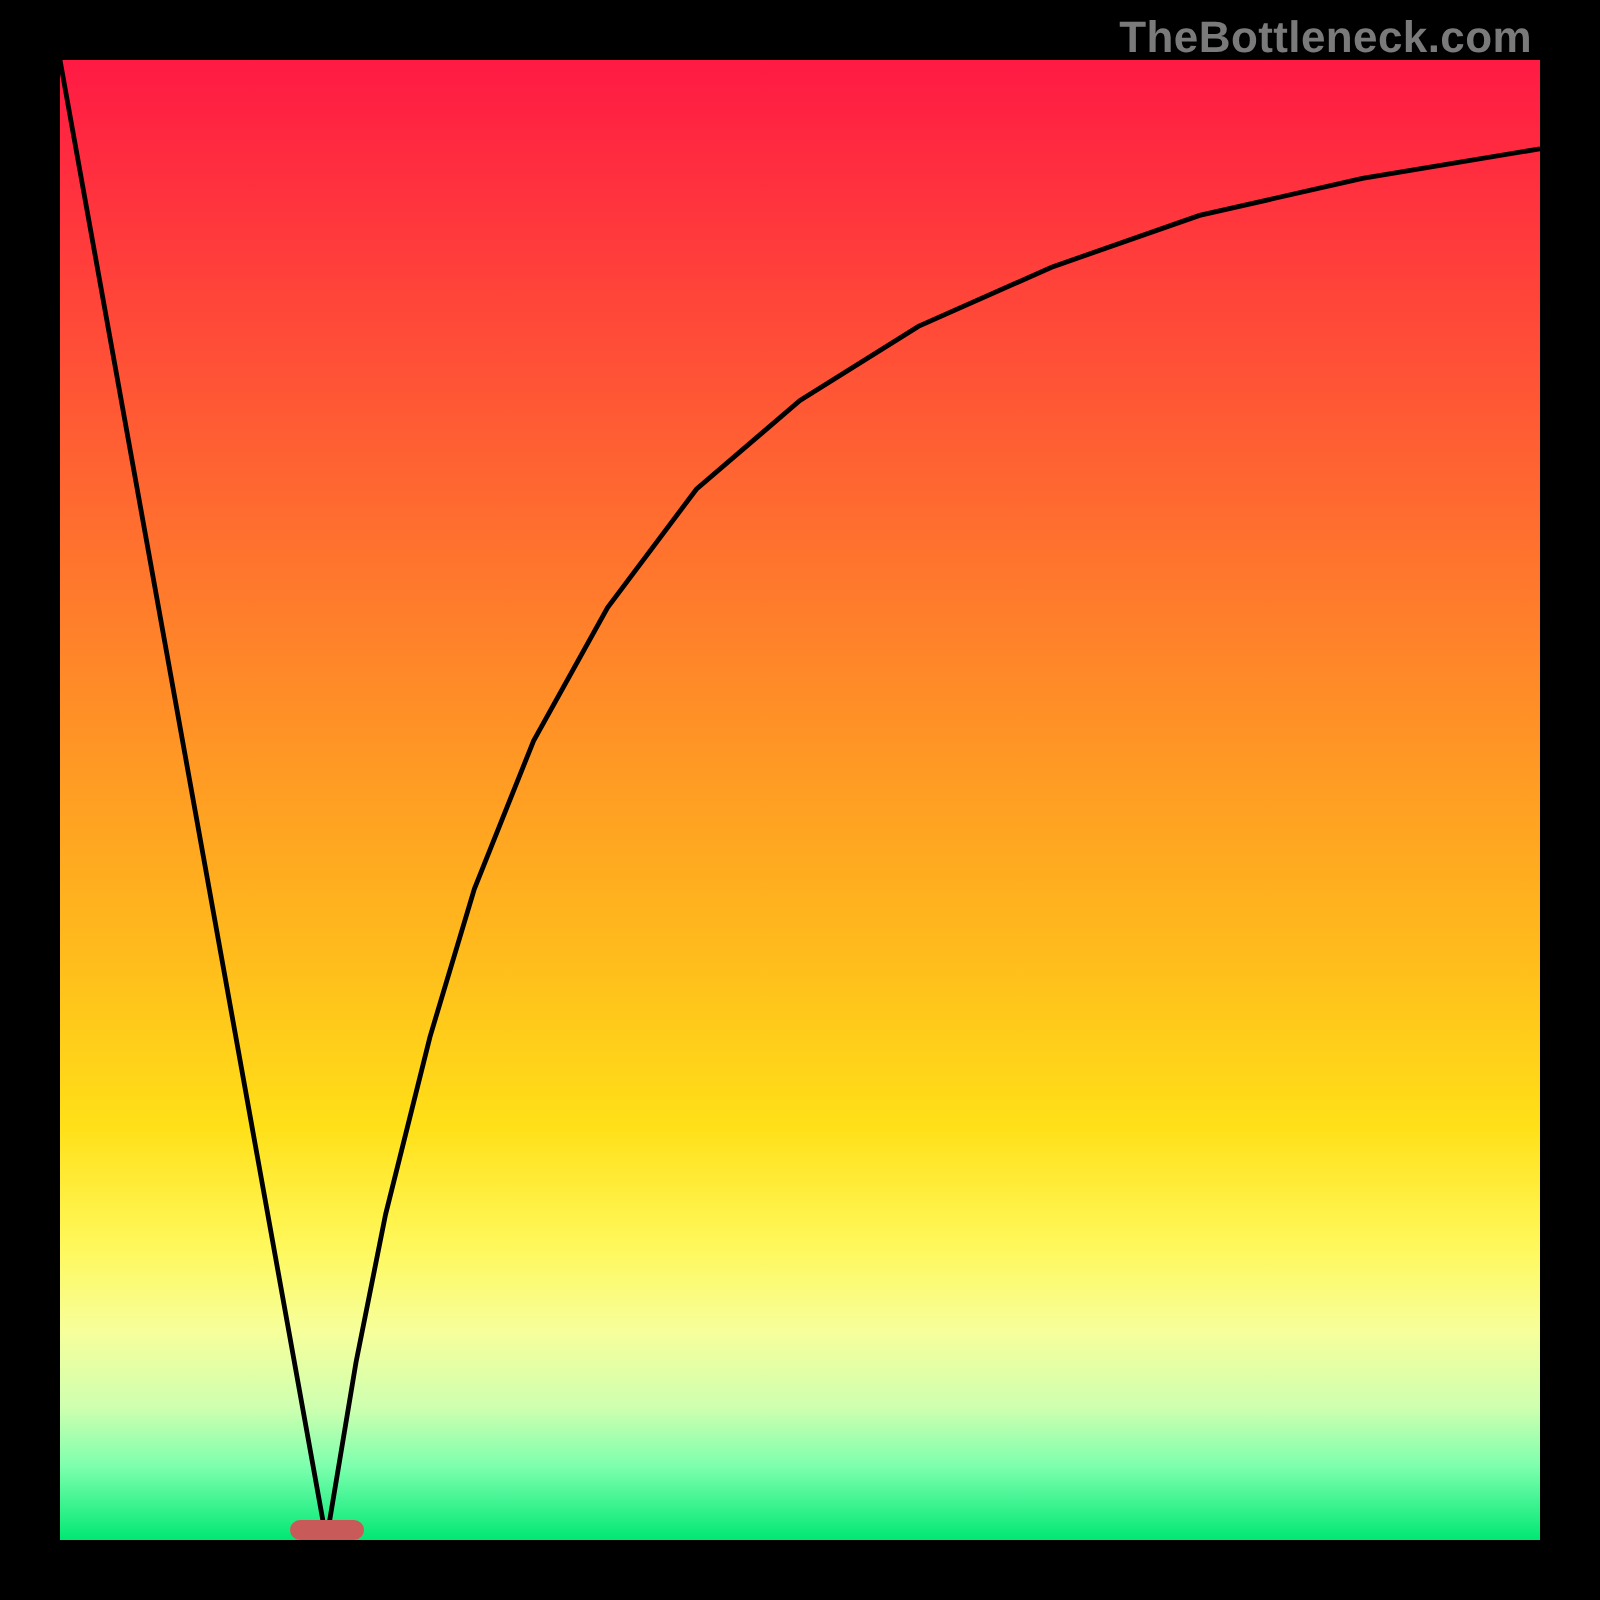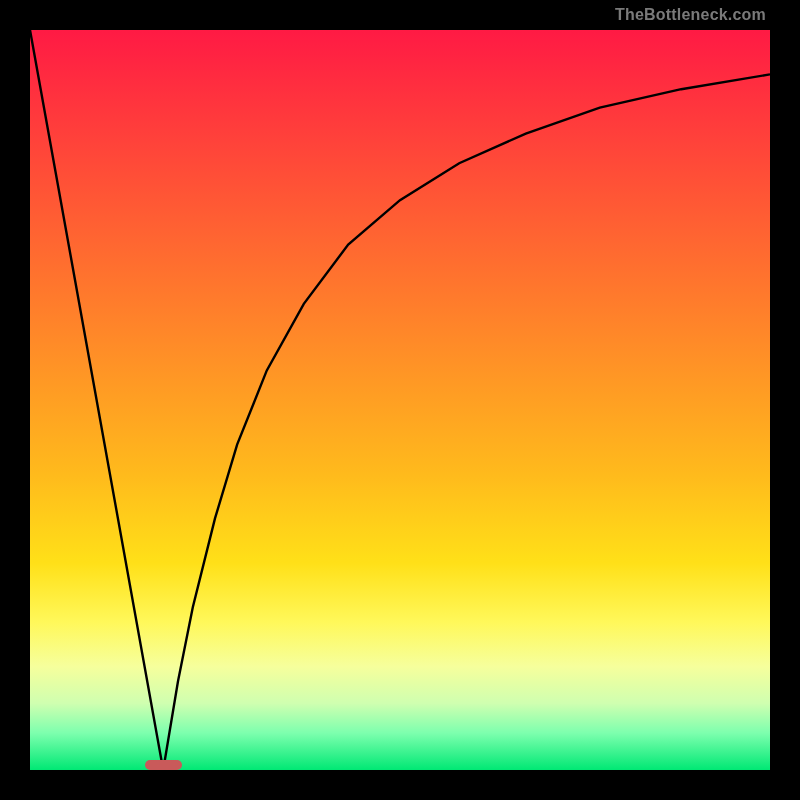--- a/index.html
+++ b/index.html
@@ -12,21 +12,21 @@
   #ff7a2c 36%,
   #ff9a24 48%,
   #ffba1c 60%,
   #ffe018 72%,
   #fff85a 80%,
   #f6ff9c 86%,
   #cfffb0 91%,
   #7dffae 95%,
   #00e874 100%)}
 .curve{position:absolute;inset:0;pointer-events:none}
-.watermark{position:absolute;top:6px;right:34px;color:#7a7a7a;font-size:16px;font-weight:600;letter-spacing:.2px}
+.watermark{position:absolute;top:6px;right:34px;color:#7a7a7a;font-size:22px;font-weight:600;letter-spacing:.2px}
 .marker{position:absolute;background:#c95a5a;border-radius:6px}
 </style>
 </head>
 <body>
 
 <div class="frame">
   <div class="plot">
     <div class="gradient"></div>
     <svg class="curve" viewBox="0 0 740 740" preserveAspectRatio="none">
       <path d="M0.0 0.0 L133.2 740.0 M133.2 740.0 L148.0 651.2 L162.8 577.2 L185.0 488.4 L207.2 414.4 L236.8 340.4 L273.8 273.8 L318.2 214.6 L370.0 170.2 L429.2 133.2 L495.8 103.6 L569.8 77.7 L651.2 59.2 L740.0 44.4 " fill="none" stroke="#000" stroke-width="2.4"></path>

